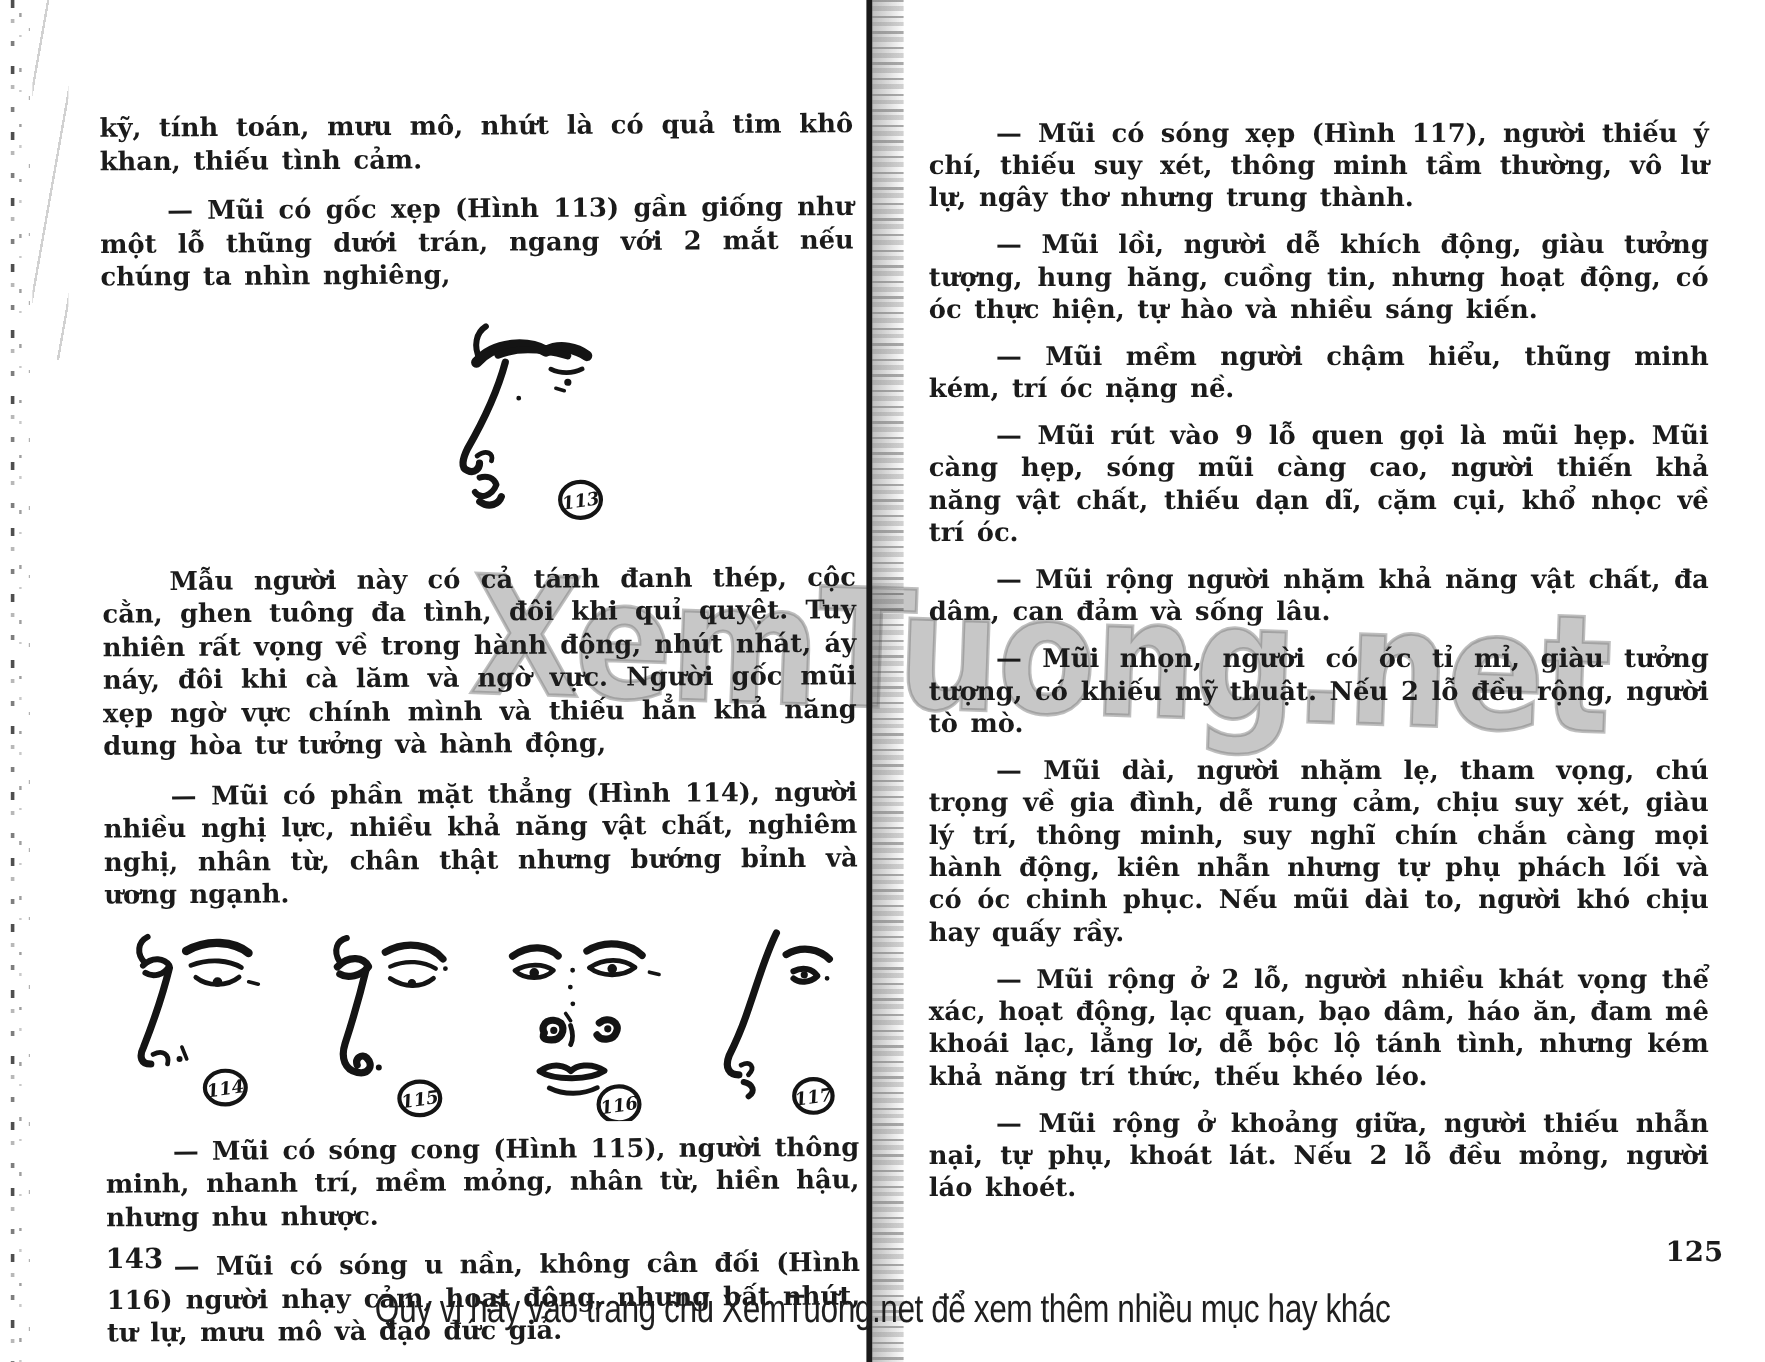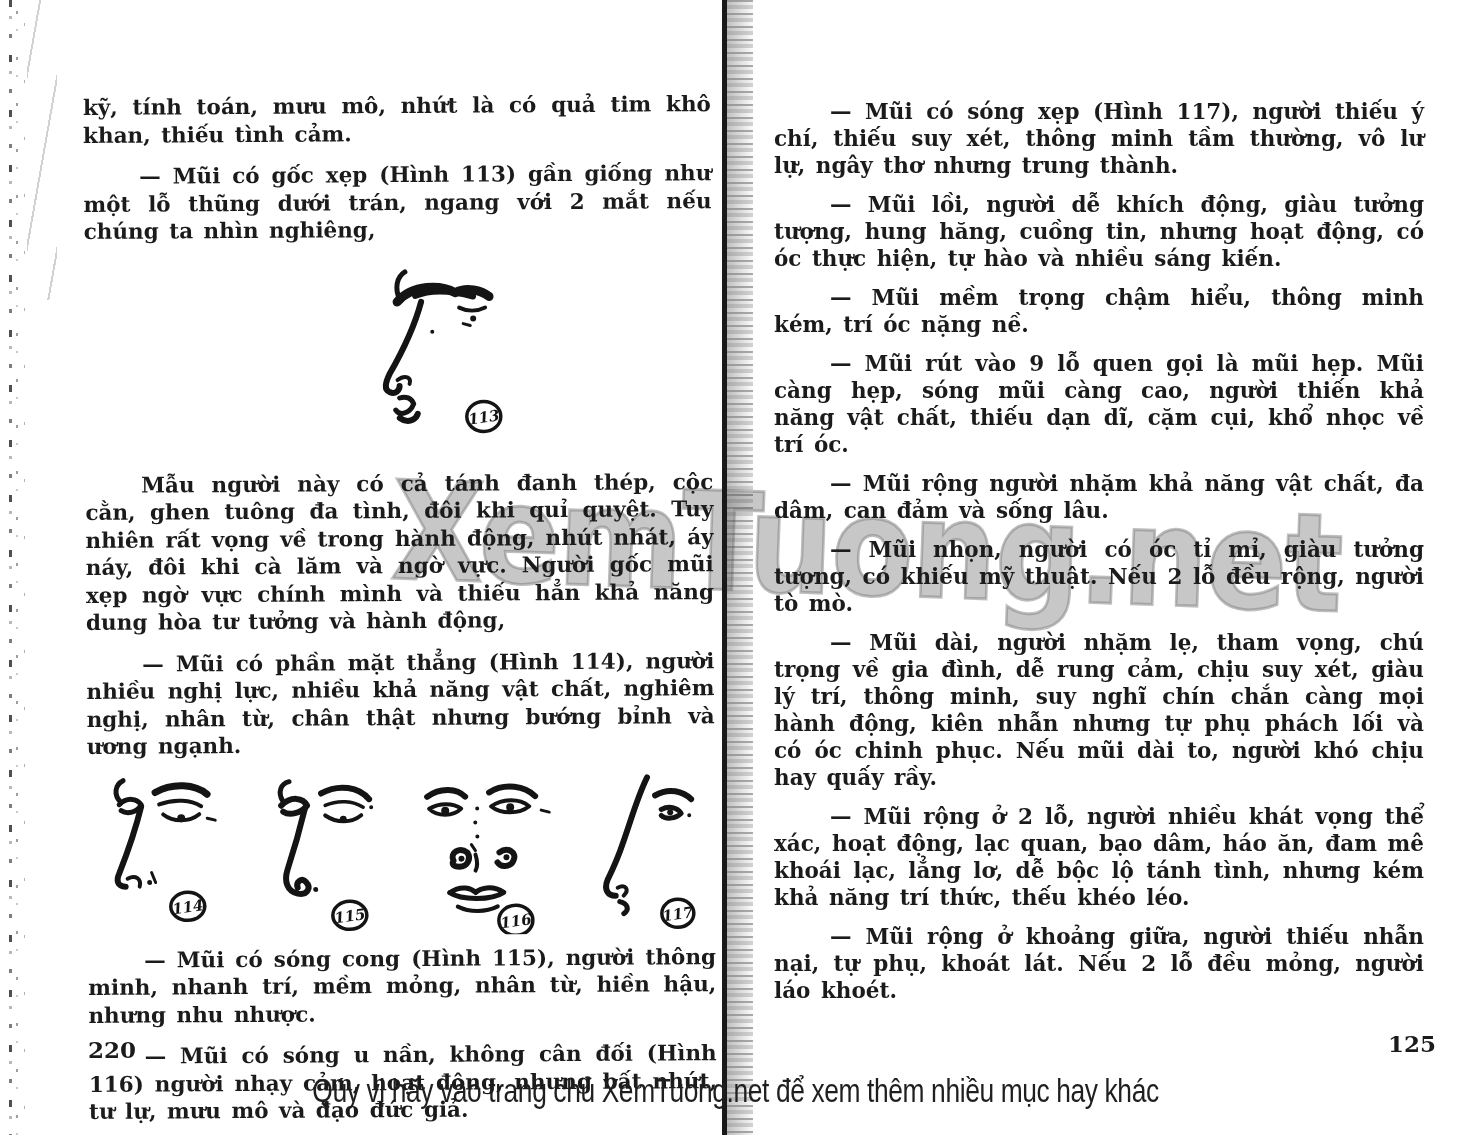--- a/index.html
+++ b/index.html
@@ -187,30 +187,30 @@
     </g>
   </svg>
 
   <p>— Mũi có sóng cong (Hình 115), người thông minh, nhanh trí, mềm mỏng, nhân từ, hiền hậu, nhưng nhu nhược.</p>
   <p>— Mũi có sóng u nần, không cân đối (Hình 116) người nhạy cảm, hoạt động, nhưng bất nhứt, tư lự, mưu mô và đạo đức giả.</p>
 </div>
 
 <div class="page page-right">
   <p>— Mũi có sóng xẹp (Hình 117), người thiếu ý chí, thiếu suy xét, thông minh tầm thường, vô lư lự, ngây thơ nhưng trung thành.</p>
   <p>— Mũi lồi, người dễ khích động, giàu tưởng tượng, hung hăng, cuồng tin, nhưng hoạt động, có óc thực hiện, tự hào và nhiều sáng kiến.</p>
-  <p>— Mũi mềm trọng chậm hiểu, thông minh kém, trí óc nặng nề.</p>
+  <p>— Mũi mềm người chậm hiểu, thũng minh kém, trí óc nặng nề.</p>
   <p>— Mũi rút vào 9 lỗ quen gọi là mũi hẹp. Mũi càng hẹp, sóng mũi càng cao, người thiến khả năng vật chất, thiếu dạn dĩ, cặm cụi, khổ nhọc về trí óc.</p>
   <p>— Mũi rộng người nhặm khả năng vật chất, đa dâm, can đảm và sống lâu.</p>
   <p>— Mũi nhọn, người có óc tỉ mỉ, giàu tưởng tượng, có khiếu mỹ thuật. Nếu 2 lỗ đều rộng, người tò mò.</p>
   <p>— Mũi dài, người nhặm lẹ, tham vọng, chú trọng về gia đình, dễ rung cảm, chịu suy xét, giàu lý trí, thông minh, suy nghĩ chín chắn càng mọi hành động, kiên nhẫn nhưng tự phụ phách lối và có óc chinh phục. Nếu mũi dài to, người khó chịu hay quấy rầy.</p>
   <p>— Mũi rộng ở 2 lỗ, người nhiều khát vọng thể xác, hoạt động, lạc quan, bạo dâm, háo ăn, đam mê khoái lạc, lẳng lơ, dễ bộc lộ tánh tình, nhưng kém khả năng trí thức, thếu khéo léo.</p>
   <p>— Mũi rộng ở khoảng giữa, người thiếu nhẫn nại, tự phụ, khoát lát. Nếu 2 lỗ đều mỏng, người láo khoét.</p>
 </div>
 
-<div class="pagenum pagenum-left">220</div>
+<div class="pagenum pagenum-left">143</div>
 <div class="pagenum pagenum-right">125</div>
 
 <div class="gutter">
   <div class="gutter-line"></div>
   <div class="gutter-shade"></div>
 </div>
 
 <div class="footer">Qúy vị hãy vào trang chủ XemTuong.net để xem thêm nhiều mục hay khác</div>
 
 </body></html>

